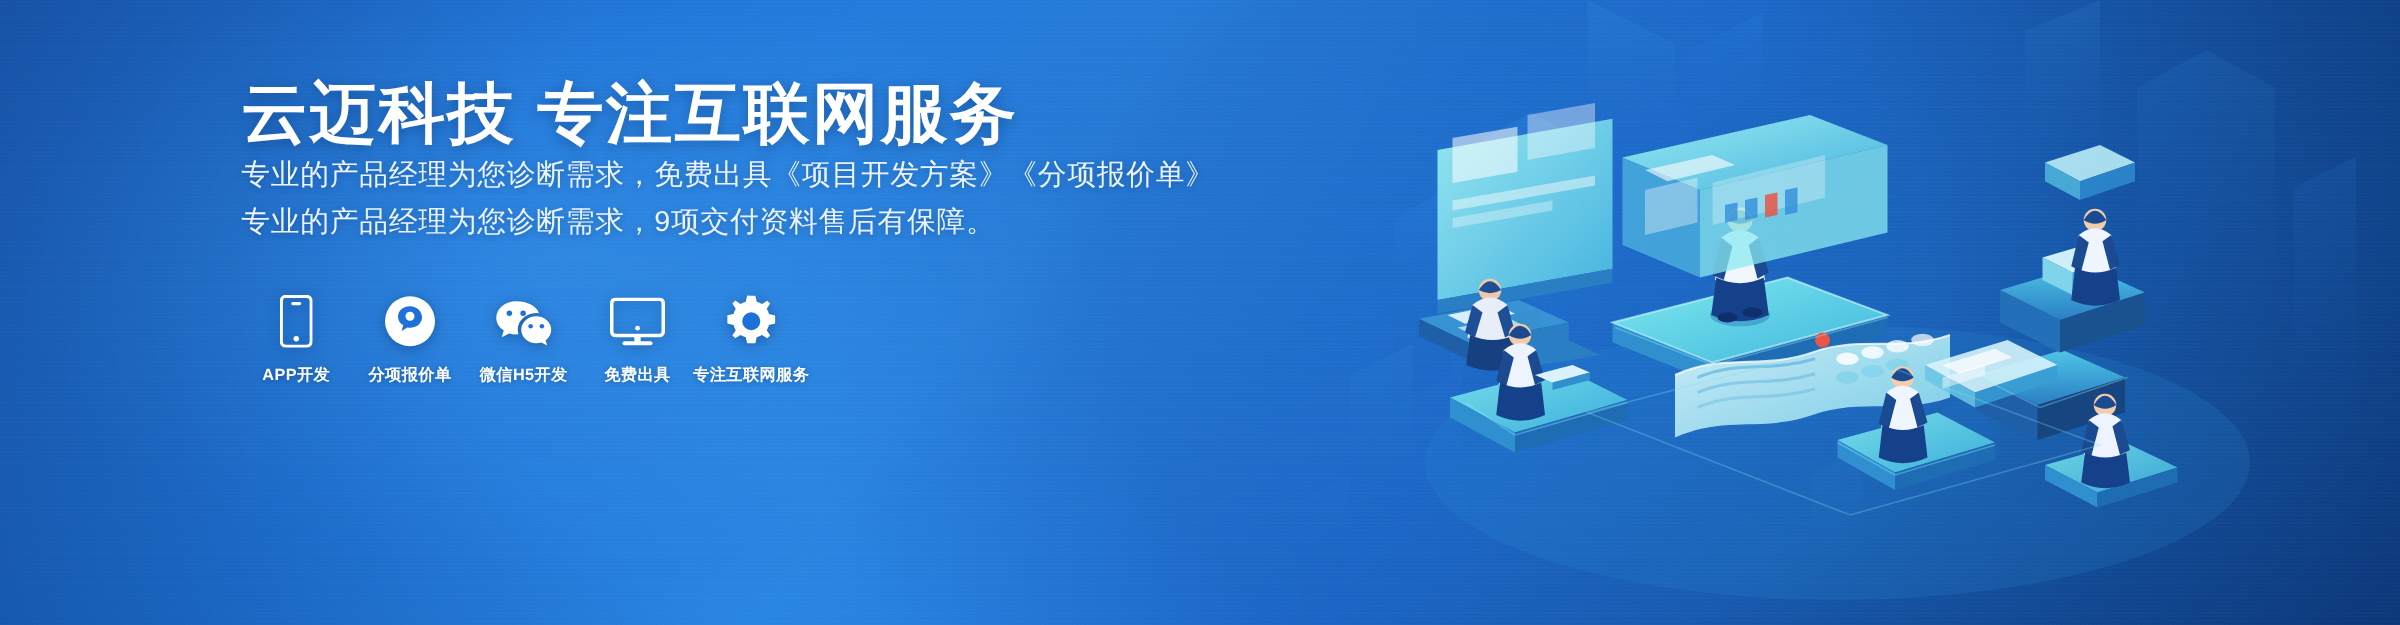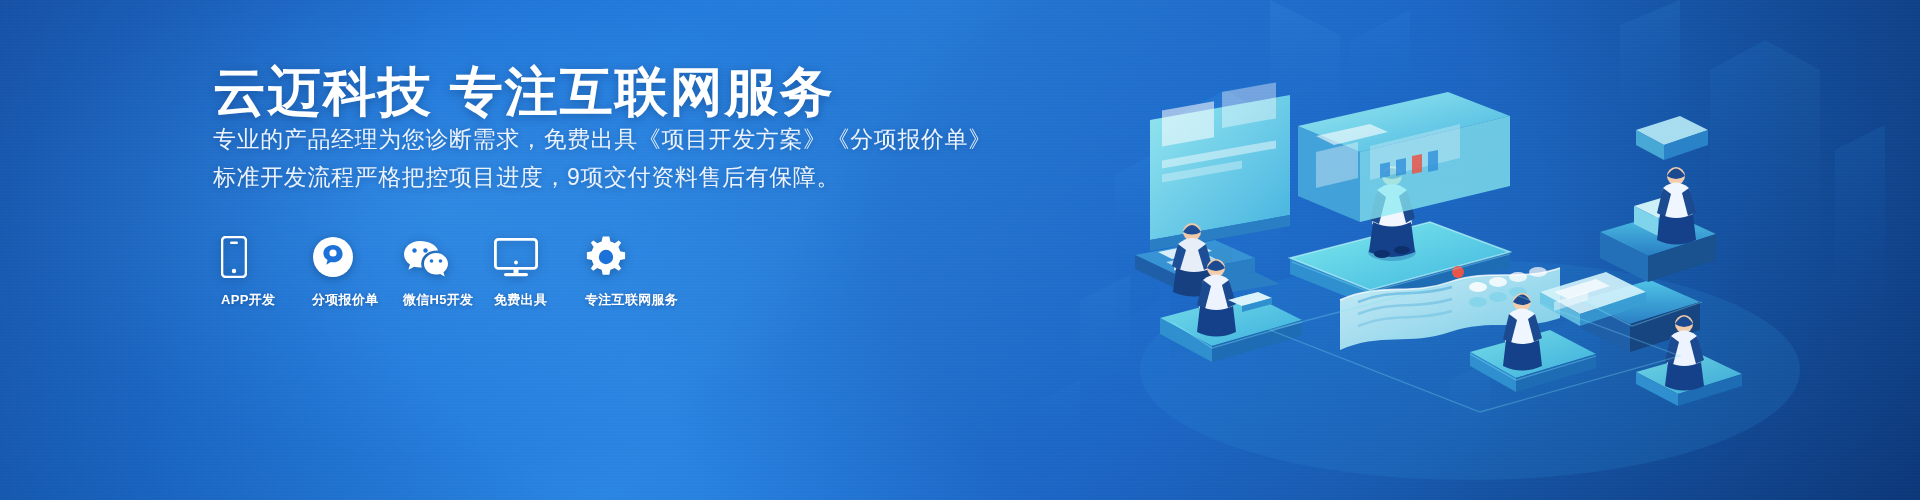--- a/index.html
+++ b/index.html
@@ -20,37 +20,37 @@
     background:
       radial-gradient(ellipse 1300px 800px at 50% 45%, rgba(0,0,0,0) 45%, rgba(4,30,75,0.38) 100%);
   }
   
   .tex{
     position:absolute;inset:0;pointer-events:none;opacity:.16;
     background-image:repeating-linear-gradient(0deg, rgba(255,255,255,.10) 0px, rgba(255,255,255,.10) 1px, rgba(0,0,0,0) 1px, rgba(0,0,0,0) 3px);
   }
 
   
-  .content{position:absolute;left:213px;top:62px;width:760px;z-index:40;}
+  .content{position:absolute;left:193px;top:62px;width:760px;z-index:40;}
   .headline{
     margin:0;color:#ffffff;font-size:53px;line-height:1.12;font-weight:bold;
     letter-spacing:2px;white-space:nowrap;
     text-shadow:0 2px 10px rgba(4,32,80,.35);
   }
   .subwrap{}
   .subline{
     color:#eaf3ff;font-size:23px;line-height:1.62;letter-spacing:.6px;
     white-space:nowrap;font-weight:400;
     text-shadow:0 1px 6px rgba(4,32,80,.30);
   }
 
   
   .icons{display:flex;margin-top:36px;margin-left:8px;}
   .icon-item{
-    display:flex;flex-direction:column;align-items:flex-start;
+    display:flex;flex-direction:column;align-items:center;
     width:72px;margin-right:19px;
   }
   .icon-box{
     height:46px;display:flex;align-items:flex-end;justify-content:center;
     margin-bottom:13px;
   }
   .icon-box svg{display:block;filter:drop-shadow(0 2px 5px rgba(3,28,72,.35));}
   .icon-label{
     color:#ffffff;font-size:13px;font-weight:bold;white-space:nowrap;
     letter-spacing:.3px;text-shadow:0 1px 4px rgba(4,32,80,.35);
@@ -305,21 +305,21 @@
         <polygon points="230,330 430,278 640,356 440,412"></polygon>
       </g>
     </svg>
   </div>
 
   <div class="content">
     <h1 class="headline">云迈科技 专注互联网服务</h1>
 
     <div class="subwrap">
       <div class="subline">专业的产品经理为您诊断需求，免费出具《项目开发方案》《分项报价单》</div>
-      <div class="subline">标准开发流程严格把控项目进度，9项交付资料售后有保障。</div>
+      <div class="subline">专业的产品经理为您诊断需求，9项交付资料售后有保障。</div>
     </div>
 
     <div class="icons">
 
       <div class="icon-item">
         <span class="icon-box">
           <svg width="26" height="42" viewBox="0 0 26 42">
             <rect x="1" y="1" width="24" height="40" rx="4" ry="4" fill="none" stroke="#ffffff" stroke-width="2.6"></rect>
             <rect x="9" y="5.5" width="8" height="2.6" rx="1.3" fill="#ffffff"></rect>
             <circle cx="13" cy="35" r="2.2" fill="#ffffff"></circle>

